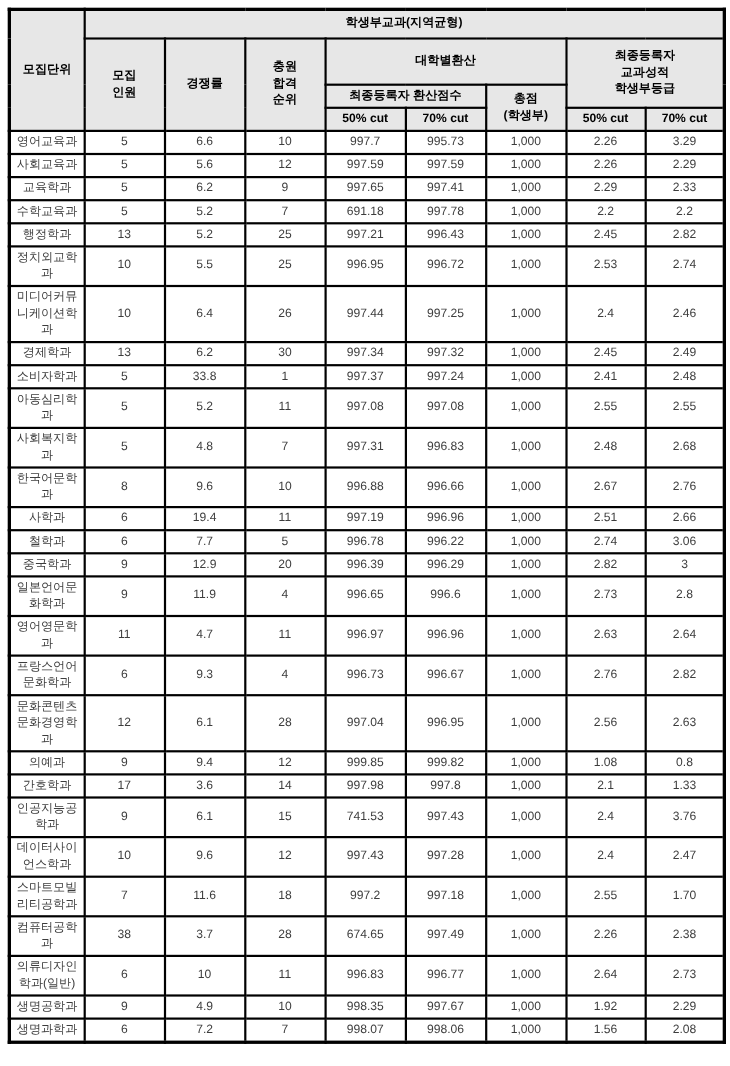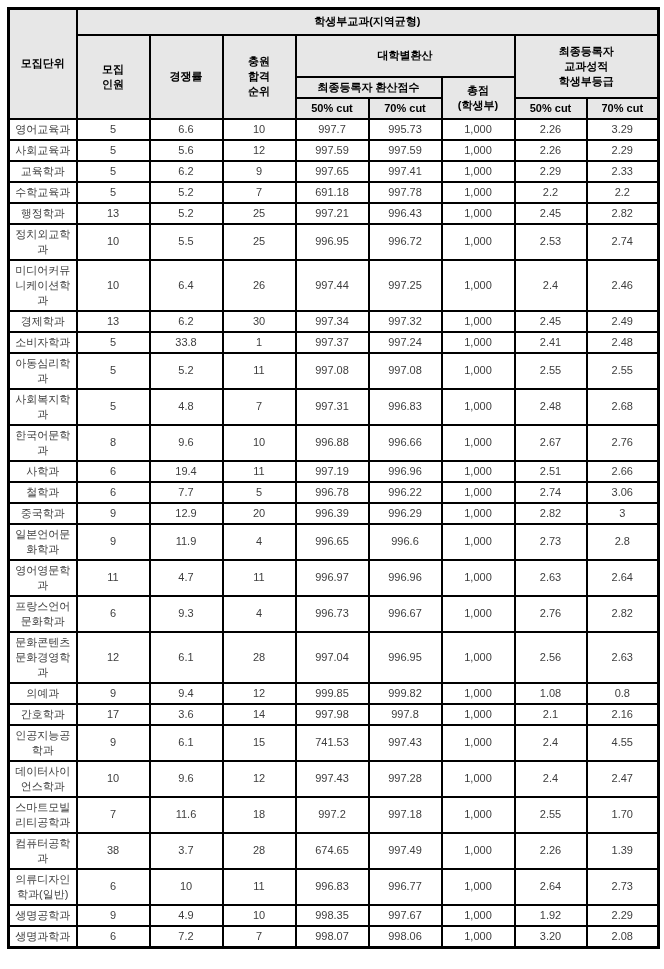--- a/index.html
+++ b/index.html
@@ -330,33 +330,33 @@
         </tr>
         <tr>
           <td>간호학과</td>
           <td>17</td>
           <td>3.6</td>
           <td>14</td>
           <td>997.98</td>
           <td>997.8</td>
           <td>1,000</td>
           <td>2.1</td>
-          <td>2.16</td>
+          <td>1.33</td>
         </tr>
         <tr>
           <td>인공지능공
 학과</td>
           <td>9</td>
           <td>6.1</td>
           <td>15</td>
           <td>741.53</td>
           <td>997.43</td>
           <td>1,000</td>
           <td>2.4</td>
-          <td>4.55</td>
+          <td>3.76</td>
         </tr>
         <tr>
           <td>데이터사이
 언스학과</td>
           <td>10</td>
           <td>9.6</td>
           <td>12</td>
           <td>997.43</td>
           <td>997.28</td>
           <td>1,000</td>
@@ -378,21 +378,21 @@
         <tr>
           <td>컴퓨터공학
 과</td>
           <td>38</td>
           <td>3.7</td>
           <td>28</td>
           <td>674.65</td>
           <td>997.49</td>
           <td>1,000</td>
           <td>2.26</td>
-          <td>1.39</td>
+          <td>2.38</td>
         </tr>
         <tr>
           <td>의류디자인
 학과(일반)</td>
           <td>6</td>
           <td>10</td>
           <td>11</td>
           <td>996.83</td>
           <td>996.77</td>
           <td>1,000</td>
@@ -411,18 +411,18 @@
           <td>2.29</td>
         </tr>
         <tr>
           <td>생명과학과</td>
           <td>6</td>
           <td>7.2</td>
           <td>7</td>
           <td>998.07</td>
           <td>998.06</td>
           <td>1,000</td>
-          <td>3.20</td>
+          <td>1.56</td>
           <td>2.08</td>
         </tr>
       </tbody>
   </table>
 </div>
 
 </body></html>

